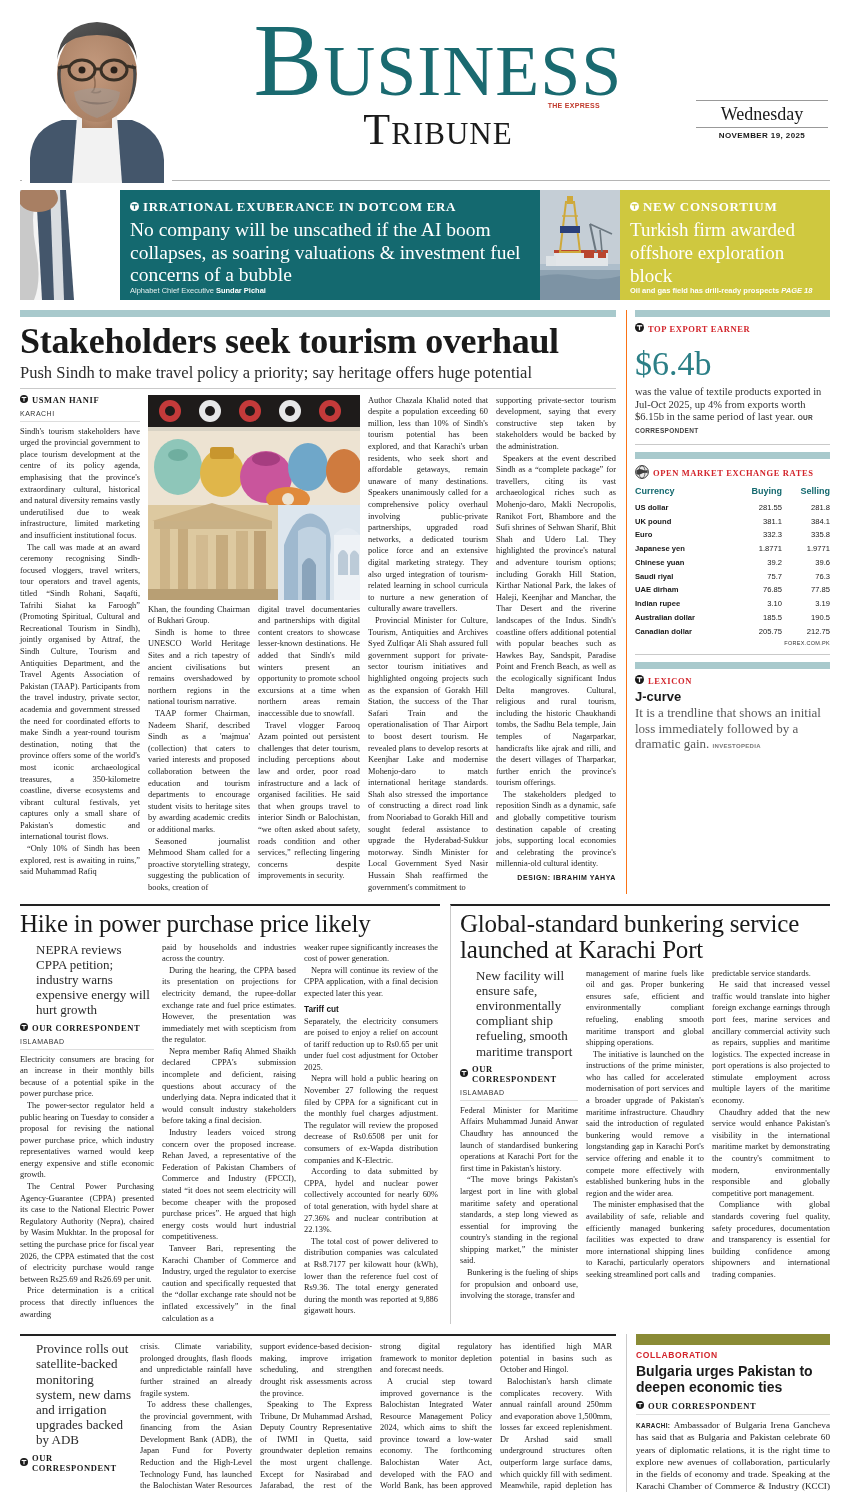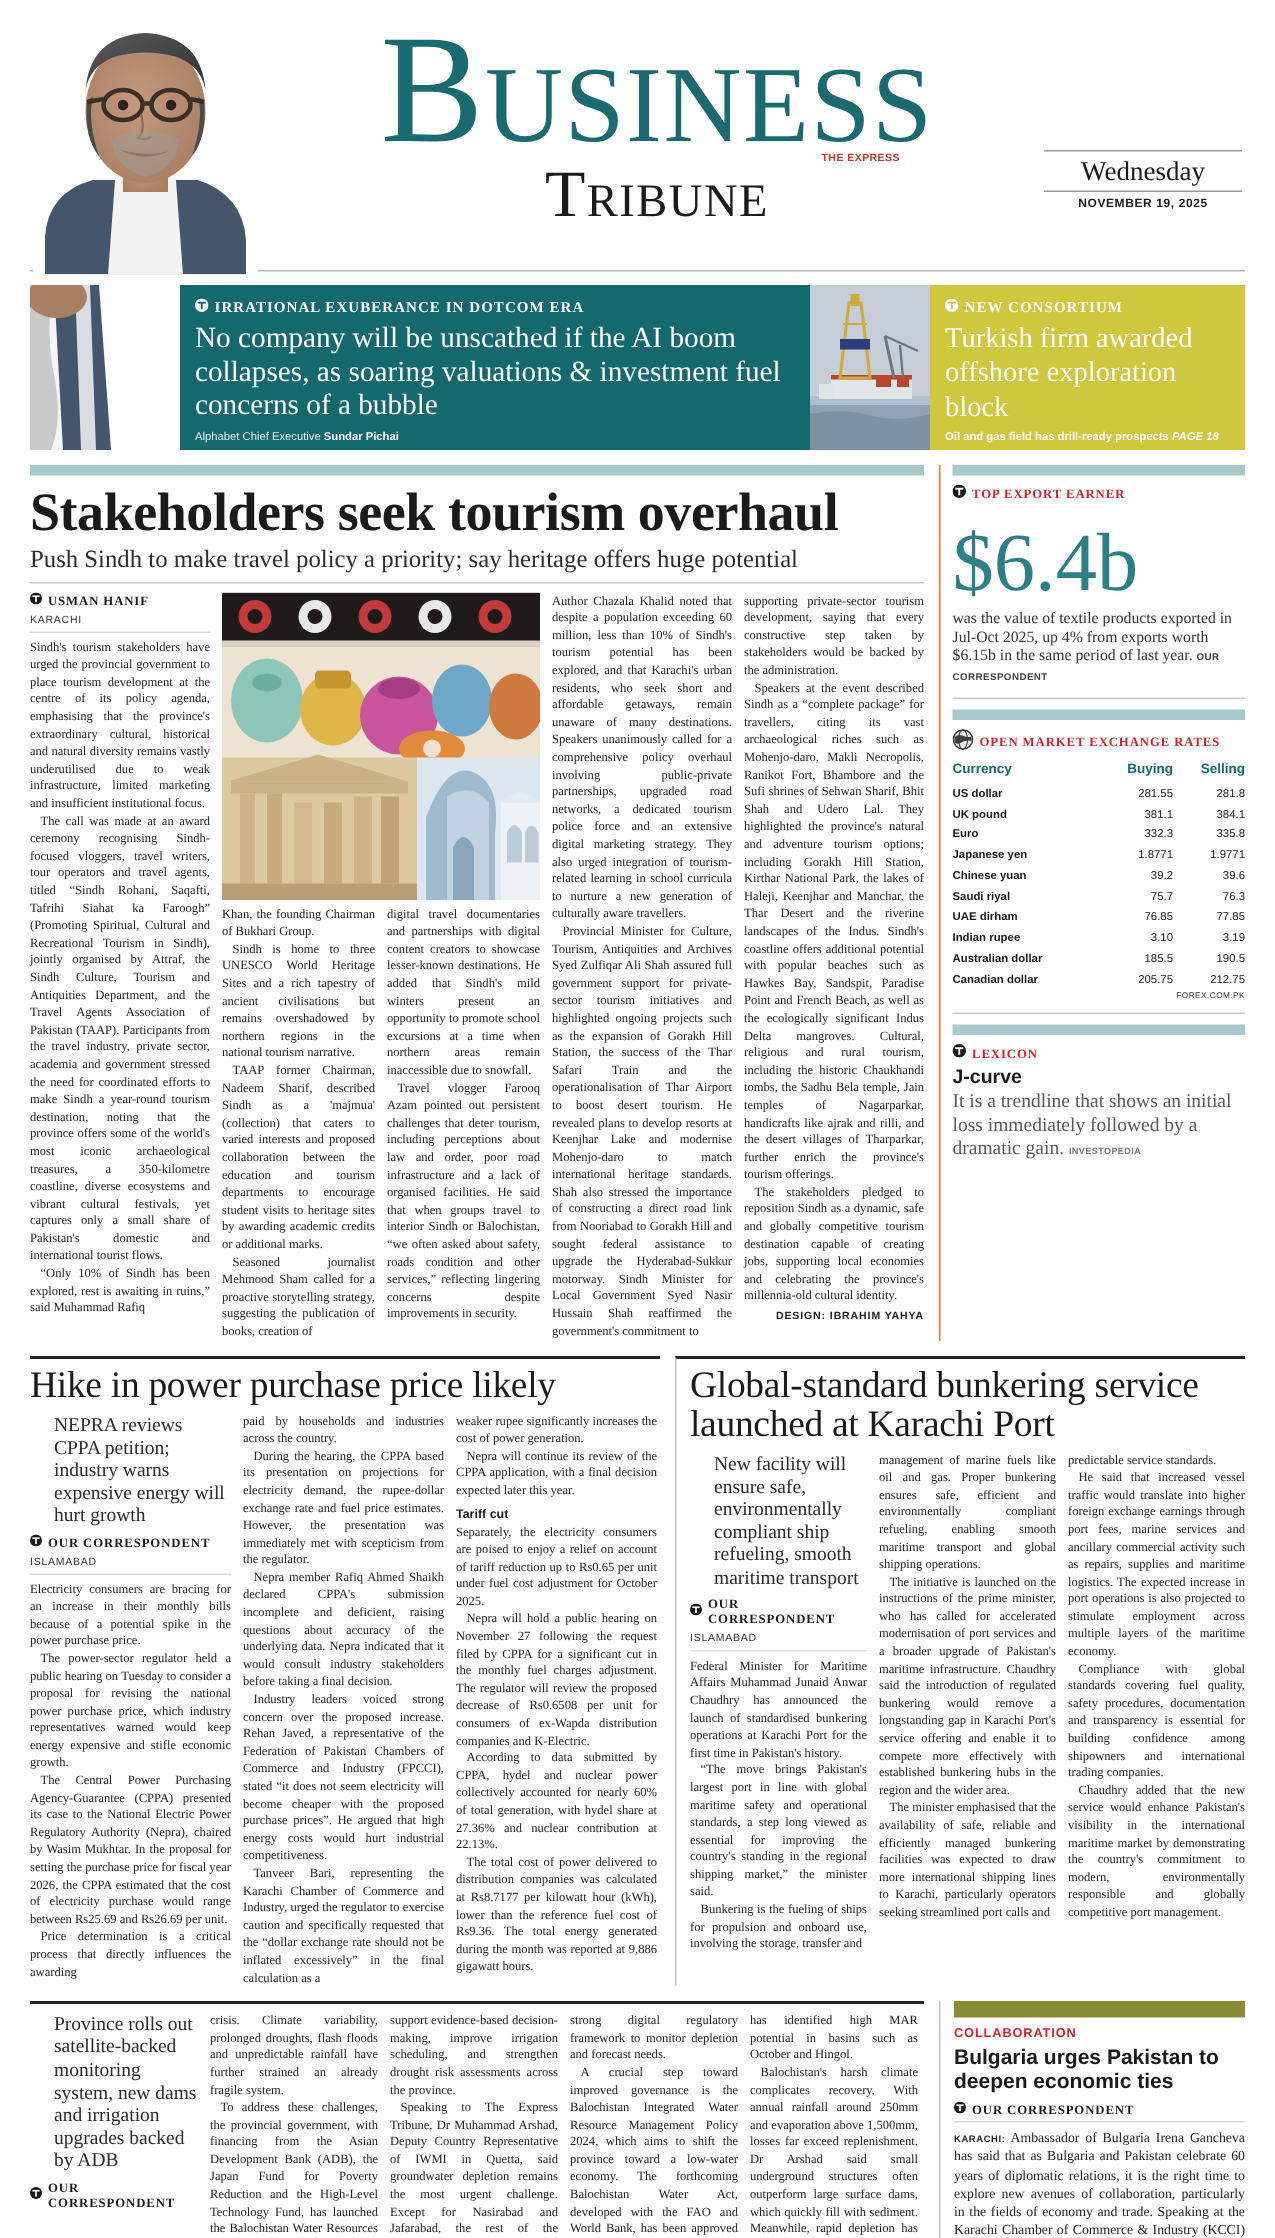--- a/index.html
+++ b/index.html
@@ -64,21 +64,21 @@
     display: flex; margin: 9px 20px 0; height: 110px;
   }
   .teaser-left {
     position: relative; width: 100px; background: #d9dde2; overflow: hidden;
   }
   .teaser-main {
     flex: 1; background: #14696f; color: #fff; padding: 9px 12px 6px 10px;
     position: relative;
   }
   .kicker {
-    font-family: "Liberation Serif", serif; font-size: 10px;
+    font-family: "Liberation Serif", serif; font-size: 13px;
     font-weight: bold; letter-spacing: .7px; margin-bottom: 4px;
     display: flex; align-items: center; gap: 4px;
   }
   .kicker .tribicon { flex: none; }
   .teaser-headline {
     font-family: "Liberation Serif", serif; font-size: 19.5px;
     line-height: 1.16; font-weight: 400;
   }
   .teaser-credit {
     font-family: "Liberation Sans", sans-serif; font-size: 7.5px;
@@ -149,21 +149,21 @@
   }
 
   
   .rail-kicker {
     display: flex; align-items: center; gap: 4px;
     font-family: "Liberation Serif", serif; font-size: 8.5px;
     font-weight: bold; color: #d2232a; letter-spacing: .6px;
     margin-bottom: 3px;
   }
   .bignum {
-    font-family: "Liberation Serif", serif; font-size: 55px;
+    font-family: "Liberation Serif", serif; font-size: 34px;
     color: #2c7f86; line-height: 1; margin: 13px 0 5px;
   }
   .rail-text {
     font-family: "Liberation Serif", serif; font-size: 10.5px;
     line-height: 1.2; color: #333;
   }
   .rail-text .src {
     font-family: "Liberation Sans", sans-serif; font-size: 6.5px;
     letter-spacing: .3px; font-weight: bold; color: #444;
   }
@@ -678,22 +678,22 @@
             <p class="body">Bunkering is the fueling of ships for propulsion and onboard use, involving the storage, transfer and</p>
           </div>
           <div style="width:118px">
             <p class="body first">management of marine fuels like oil and gas. Proper bunkering ensures safe, efficient and environmentally compliant refueling, enabling smooth maritime transport and global shipping operations.</p>
             <p class="body">The initiative is launched on the instructions of the prime minister, who has called for accelerated modernisation of port services and a broader upgrade of Pakistan's maritime infrastructure. Chaudhry said the introduction of regulated bunkering would remove a longstanding gap in Karachi Port's service offering and enable it to compete more effectively with established bunkering hubs in the region and the wider area.</p>
             <p class="body">The minister emphasised that the availability of safe, reliable and efficiently managed bunkering facilities was expected to draw more international shipping lines to Karachi, particularly operators seeking streamlined port calls and</p>
           </div>
           <div style="width:118px">
             <p class="body first">predictable service standards.</p>
             <p class="body">He said that increased vessel traffic would translate into higher foreign exchange earnings through port fees, marine services and ancillary commercial activity such as repairs, supplies and maritime logistics. The expected increase in port operations is also projected to stimulate employment across multiple layers of the maritime economy.</p>
+            <p class="body">Chaudhry added that the new service would enhance Pakistan's visibility in the international maritime market by demonstrating the country's commitment to modern, environmentally responsible and globally competitive port management.</p>
             <p class="body">Compliance with global standards covering fuel quality, safety procedures, documentation and transparency is essential for building confidence among shipowners and international trading companies.</p>
-            <p class="body">Chaudhry added that the new service would enhance Pakistan's visibility in the international maritime market by demonstrating the country's commitment to modern, environmentally responsible and globally competitive port management.</p>
           </div>
         </div>
       </div>
     </div>
 
     <div class="band3">
 
       <div class="band3-left">
         <div class="cols4">
           <div style="width:112px">

